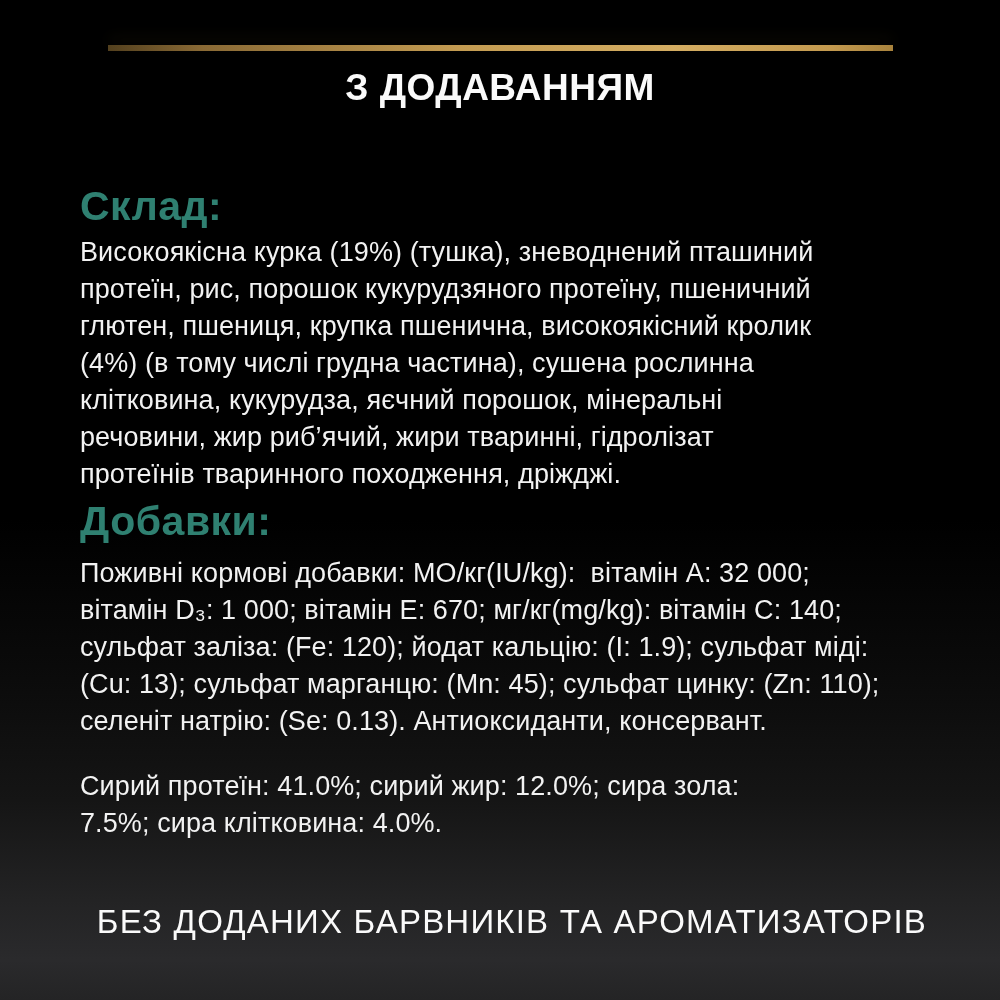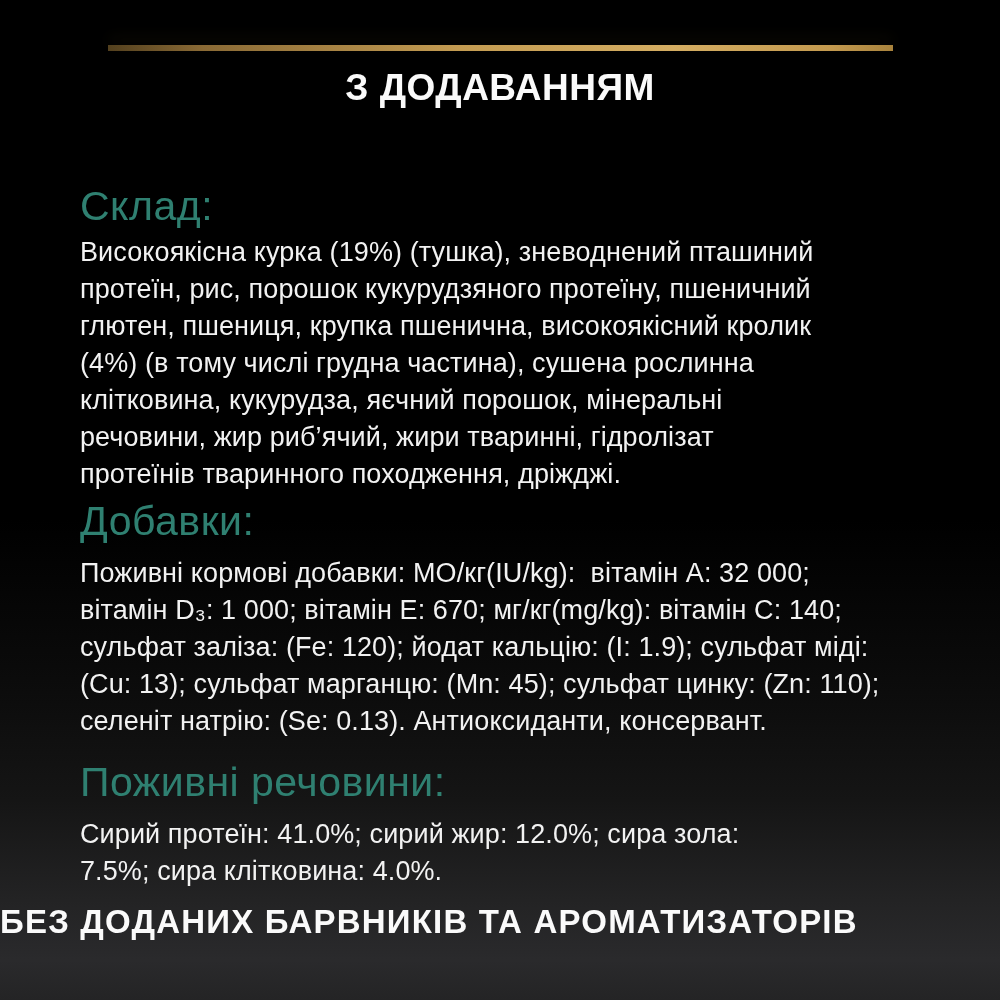--- a/index.html
+++ b/index.html
@@ -66,21 +66,21 @@
 
   .label-section {
     position: absolute;
     left: 80px;
     width: 860px;
   }
   .section-heading {
     margin: 0;
     font-size: 41px;
     line-height: 48px;
-    font-weight: 400;
+    font-weight: 700;
     color: #2F8071;
     letter-spacing: 0.5px;
   }
   .section-body {
     margin: 4px 0 0 0;
     font-size: 27px;
     line-height: 37px;
     font-weight: 400;
     color: #F2F2F2;
     white-space: pre-wrap;
@@ -91,24 +91,24 @@
   .section-additives   { top: 497px; }
   .section-nutrients   { top: 758px; }
   .section-additives .section-body { margin-top: 10px; }
   .section-nutrients .section-body { margin-top: 10px; }
 
   .label-footer {
     position: absolute;
     top: 903px;
     left: 0;
     width: 927px;
-    text-align: left;
+    text-align: right;
     font-size: 33px;
     line-height: 38px;
-    font-weight: bold;
+    font-weight: normal;
     letter-spacing: 1.2px;
     color: #FAFAFA;
   }
 </style>
 </head>
 <body>
 
 <div class="label-canvas">
 
   <div class="gold-line"></div>
@@ -131,20 +131,19 @@
   <section class="label-section section-additives">
     <h2 class="section-heading">Добавки:</h2>
     <p class="section-body">Поживні кормові добавки: МО/кг(IU/kg):  вітамін A: 32 000;
 вітамін D₃: 1 000; вітамін E: 670; мг/кг(mg/kg): вітамін C: 140;
 сульфат заліза: (Fe: 120); йодат кальцію: (I: 1.9); сульфат міді:
 (Cu: 13); сульфат марганцю: (Mn: 45); сульфат цинку: (Zn: 110);
 селеніт натрію: (Se: 0.13). Антиоксиданти, консервант.</p>
   </section>
 
   <section class="label-section section-nutrients">
-    <h2 class="section-heading">Поживні речовини:</h2>
     <p class="section-body">Сирий протеїн: 41.0%; сирий жир: 12.0%; сира зола:
 7.5%; сира клітковина: 4.0%.</p>
   </section>
 
   <footer class="label-footer">БЕЗ ДОДАНИХ БАРВНИКІВ ТА АРОМАТИЗАТОРІВ</footer>
 
 </div>
 
 </body></html>

